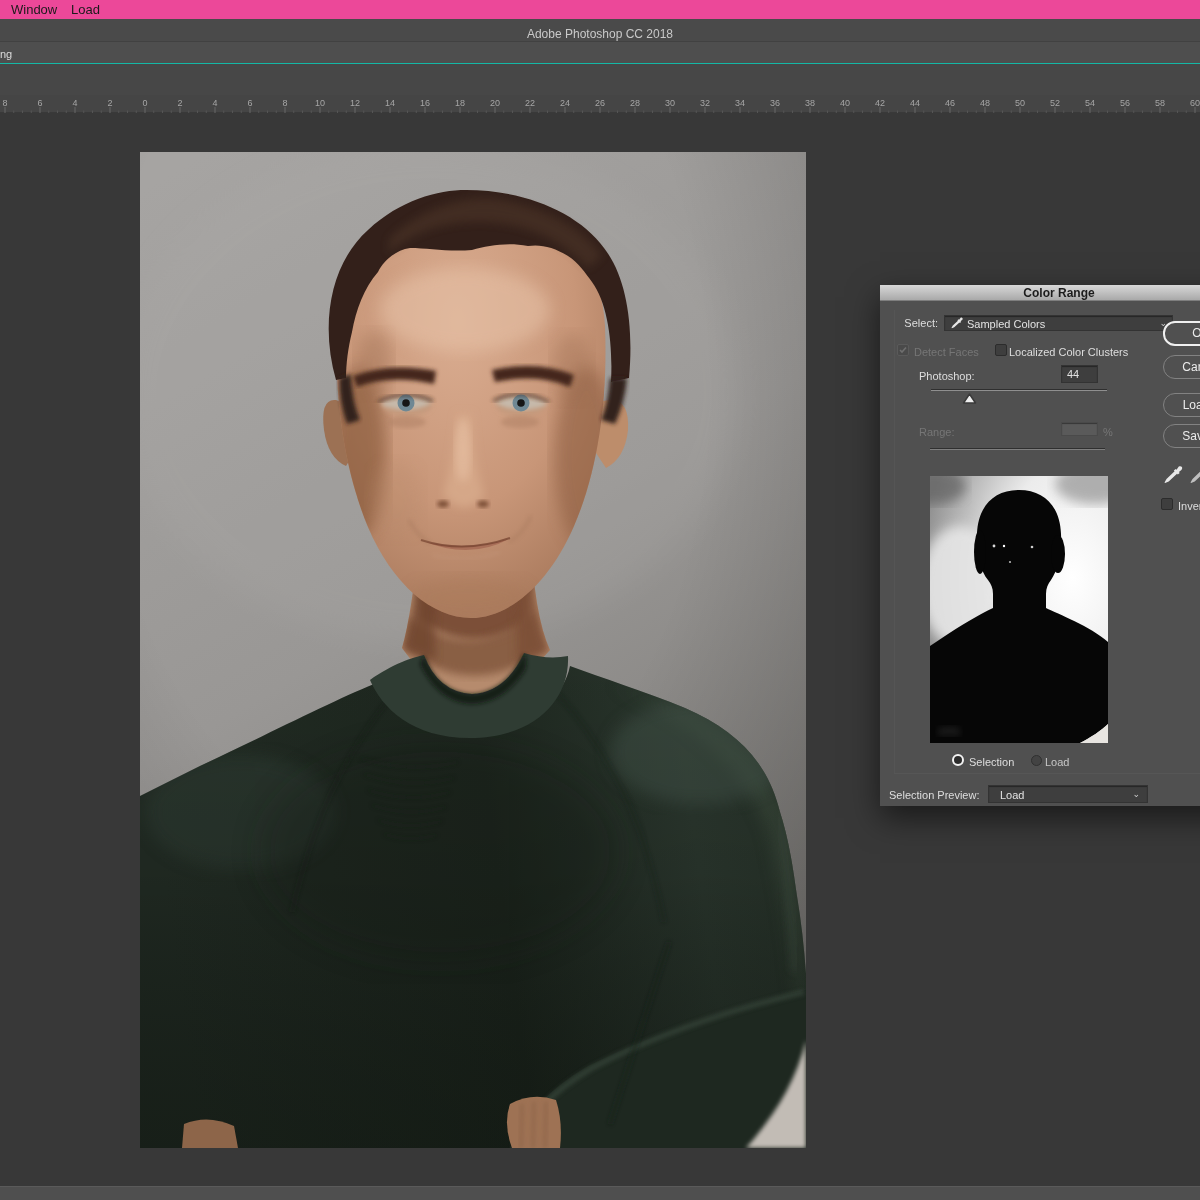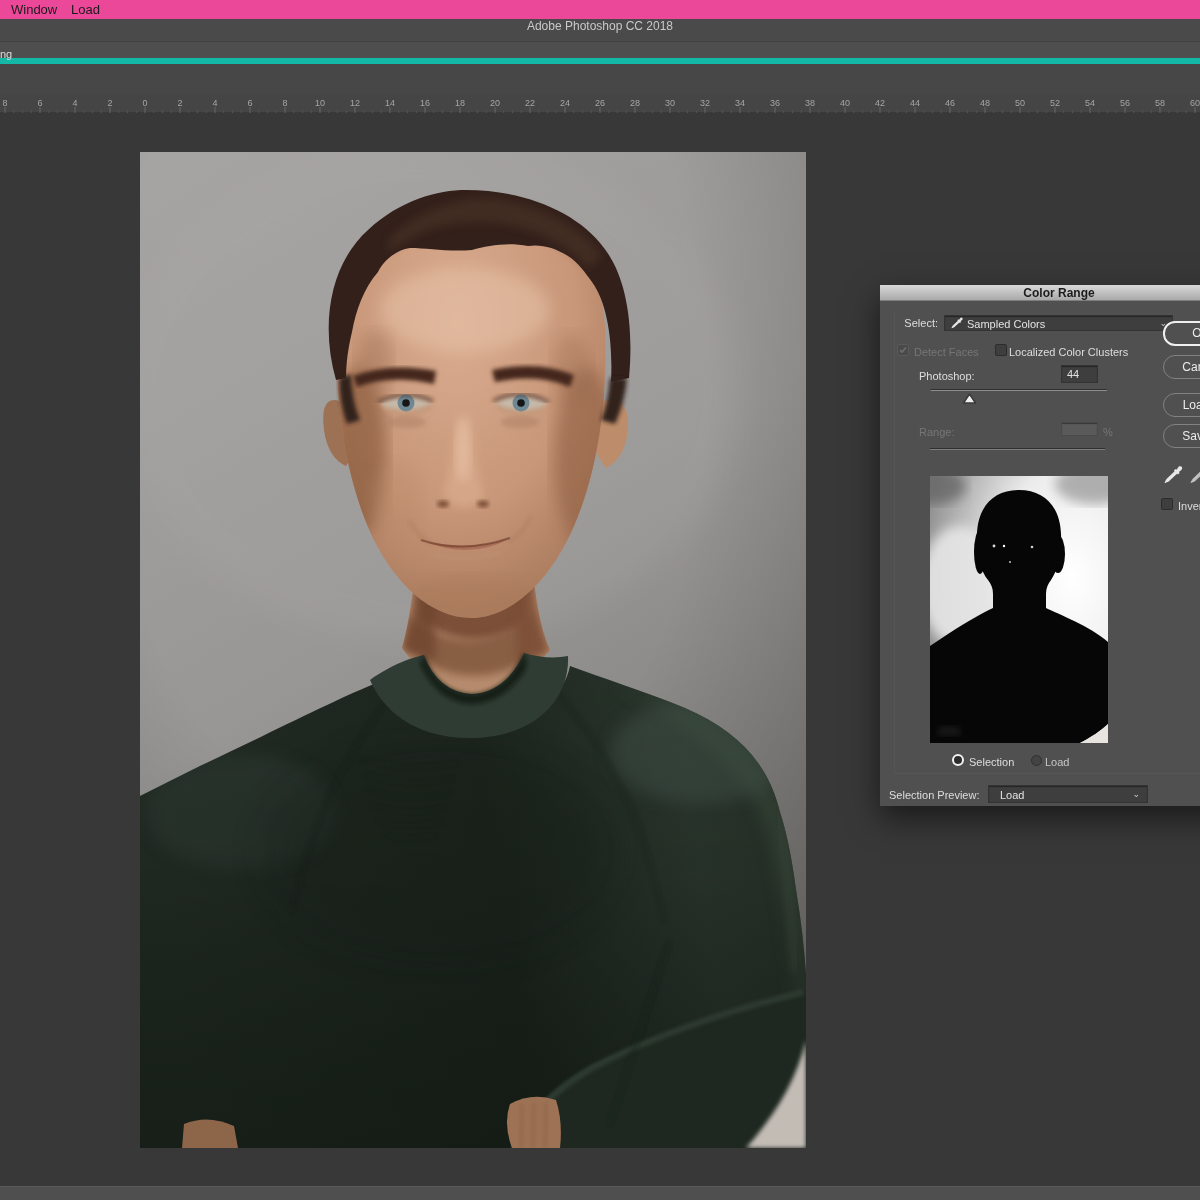--- a/index.html
+++ b/index.html
@@ -7,23 +7,23 @@
     font-family:"Liberation Sans", sans-serif; }
   .abs { position:absolute; }
   #stage { position:relative; width:1200px; height:1200px; }
 
   
   #menubar { left:0; top:0; width:1200px; height:19px; background:#ec4899; color:#1b1b1b;
     font-size:13px; }
   #menubar span { position:absolute; top:2px; }
   #titlebar { left:0; top:19px; width:1200px; height:23px; background:#4a4a4a;
     border-bottom:1px solid #414141; }
-  #titlebar div { text-align:center; color:#c9c9c9; font-size:12px; padding-top:0; }
+  #titlebar div { text-align:center; color:#c9c9c9; font-size:12px; padding-top:8px; }
   #optionsbar { left:0; top:42px; width:1200px; height:22px; background:#4e4e4e;
-    border-bottom:6px solid #14b8a6; }
+    border-bottom:1px solid #14b8a6; }
   #optionsbar span { position:absolute; left:0px; top:6px; color:#dcdcdc; font-size:11px; }
   #band2 { left:0; top:64px; width:1200px; height:31px; background:#474747; }
   #ruler { left:0; top:95px; width:1200px; height:18px; background:#454545;
     border-bottom:1px solid #393939; }
   #canvas { left:0; top:113px; width:1200px; height:1073px; background:#383838; }
   #bottombar { left:0; top:1186px; width:1200px; height:14px; background:#4f4f4f;
     border-top:1px solid #5a5a5a; }
 
   
   #photo { left:140px; top:152px; width:666px; height:996px; }

